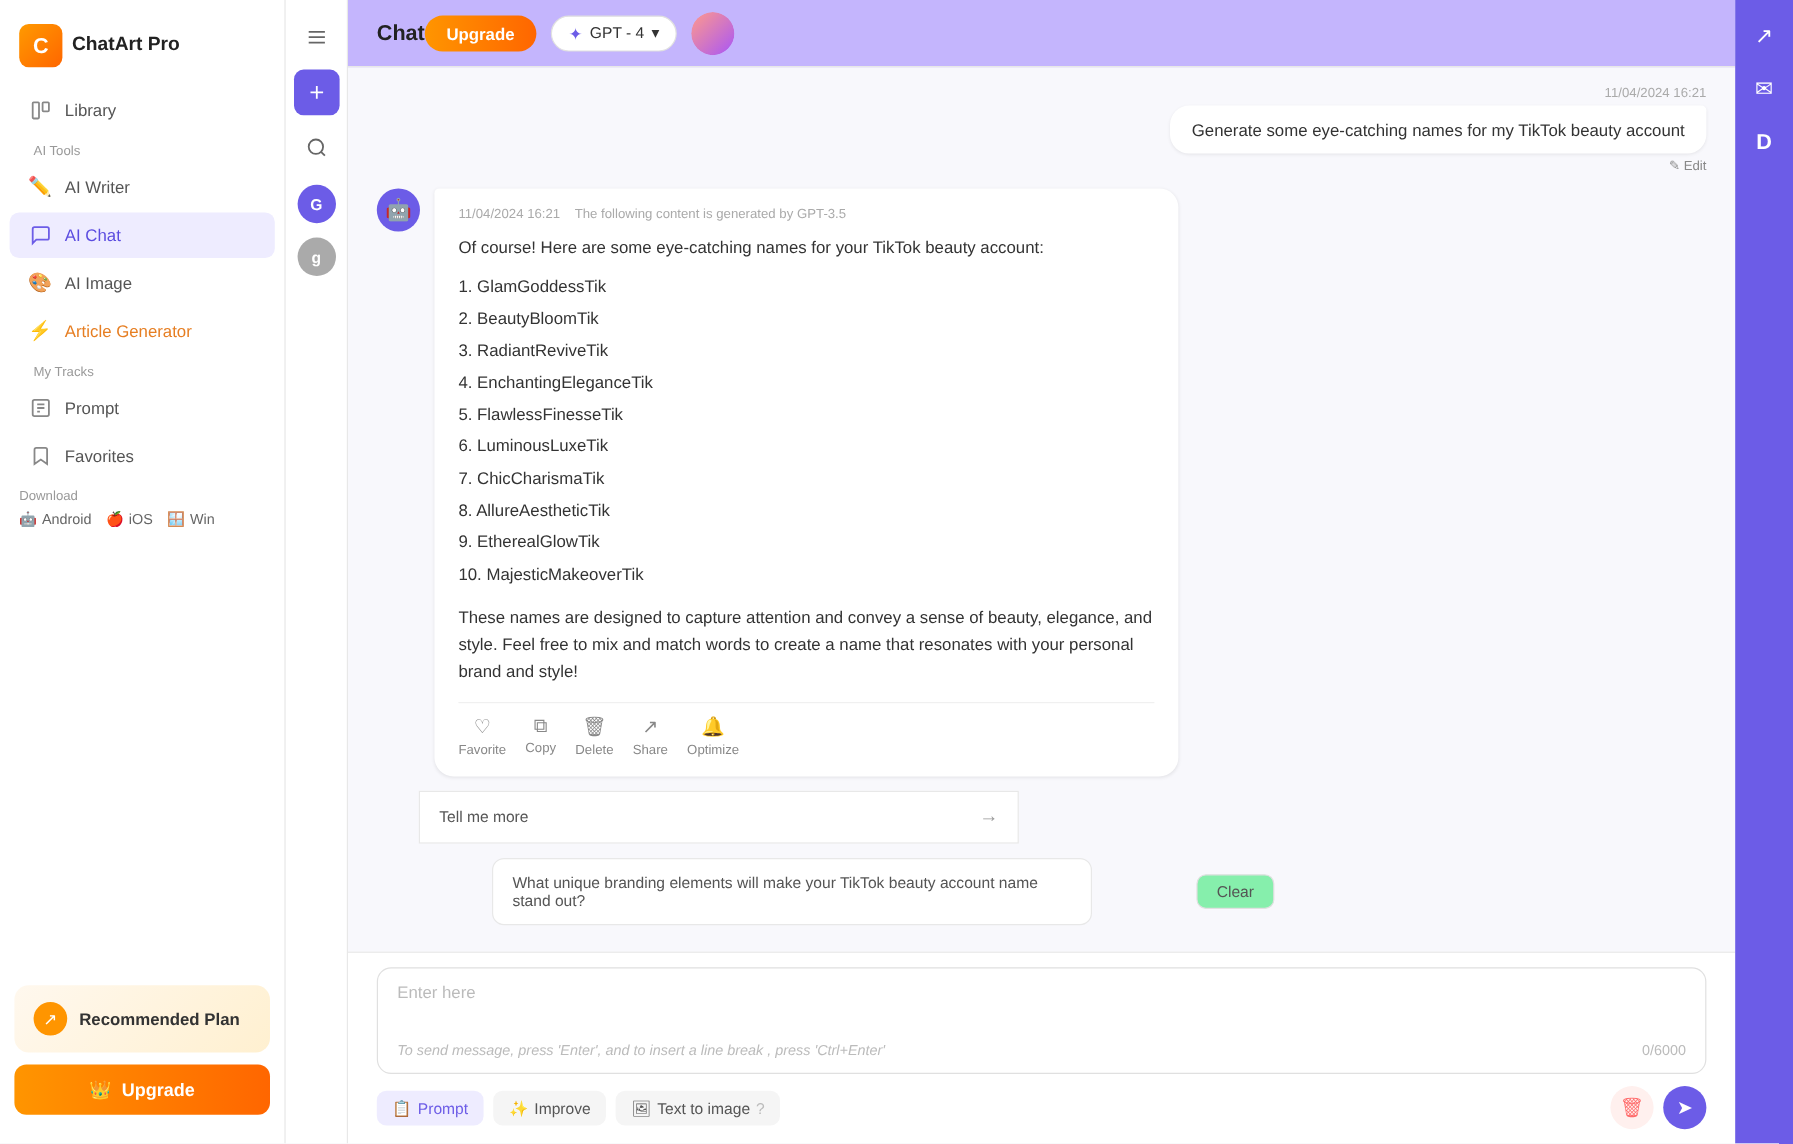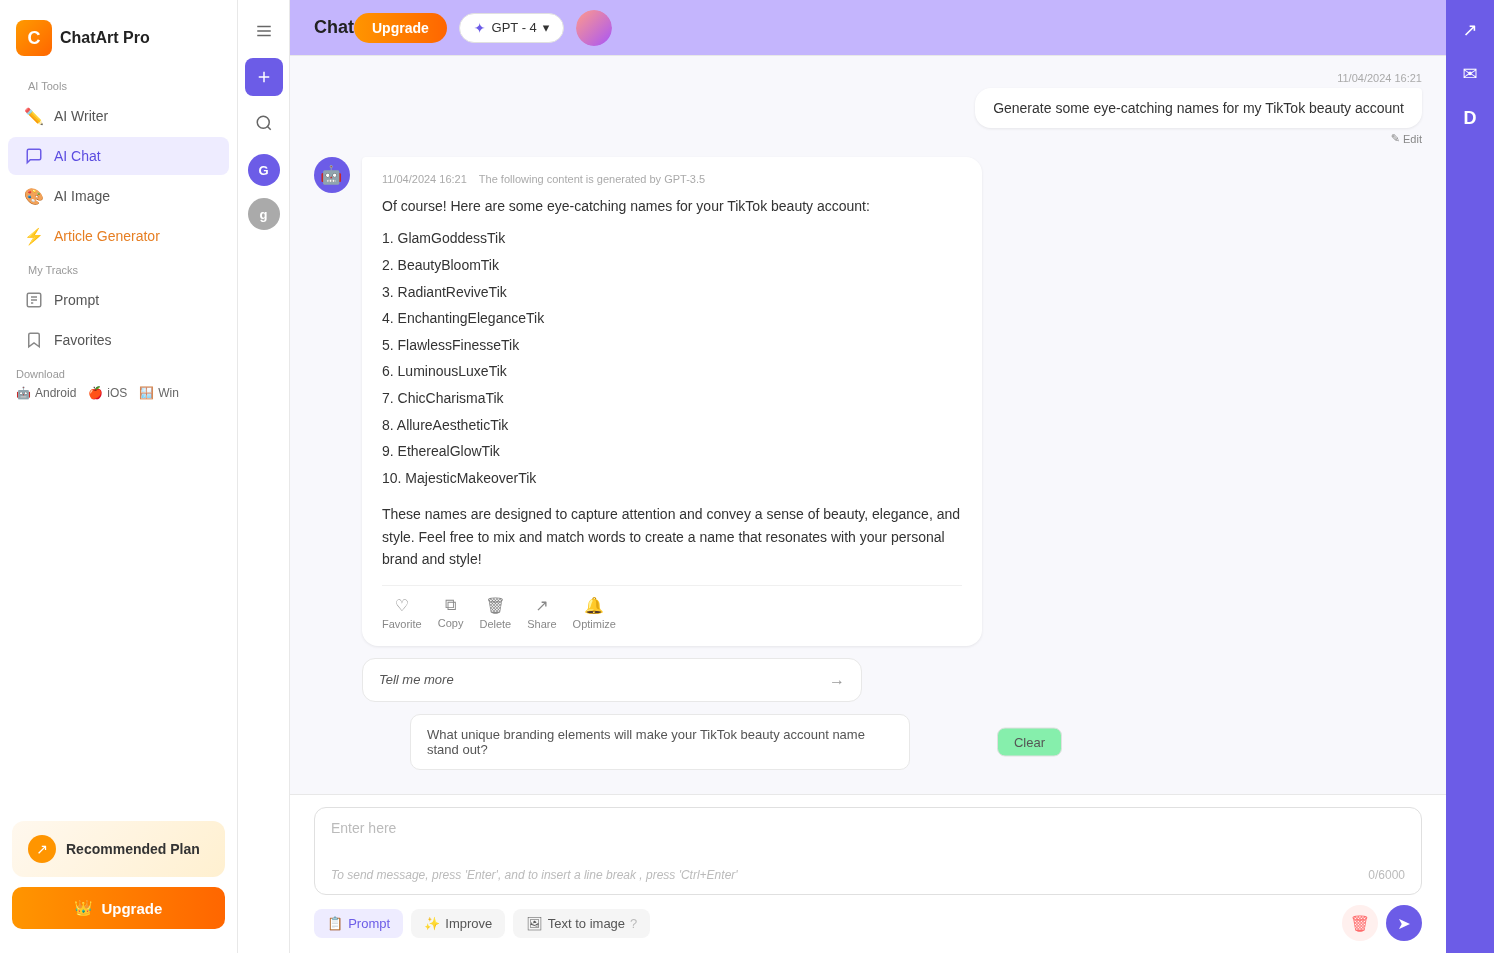--- a/index.html
+++ b/index.html
@@ -312,31 +312,30 @@
       font-size: 11px;
       color: #888;
       cursor: pointer;
     }
     .action-icon { font-size: 16px; }
 
     
     .followup-box {
       background: #fff;
       border: 1px solid #e8e8e8;
-      border-radius: 13px;
+      border-radius: 0;
       padding: 12px 16px;
       font-size: 13px;
       color: #555;
-      margin-left: 48px;
+      margin-left: 35px;
       display: flex;
       align-items: center;
       justify-content: space-between;
       max-width: 500px;
       cursor: pointer;
-      font-style: italic;
     }
     .followup-arrow { color: #999; font-size: 16px; }
 
     .second-followup {
       background: #fff;
       border: 1px solid #e8e8e8;
       border-radius: 10px;
       padding: 12px 16px;
       font-size: 13px;
       color: #555;
@@ -490,20 +489,29 @@
   </style>
 </head>
 <body>
 
 <div class="sidebar">
   <div class="sidebar-logo">
     <div class="logo-icon">C</div>
     <span class="logo-text">ChatArt Pro</span>
   </div>
 
+  <div class="sidebar-item">
+    <span class="item-icon">
+      <svg width="18" height="18" viewBox="0 0 24 24" fill="none" stroke="#888" stroke-width="2">
+          <rect x="3" y="3" width="7" height="18" rx="1"></rect>
+          <rect x="14" y="3" width="7" height="10" rx="1"></rect>
+        </svg>
+    </span>
+    <span>Library</span>
+  </div>
 
   <div class="sidebar-section-label">AI Tools</div>
 
   <div class="sidebar-item">
     <span class="item-icon">✏️</span>
     <span>AI Writer</span>
   </div>
 
   <div class="sidebar-item active">
     <span class="item-icon">

